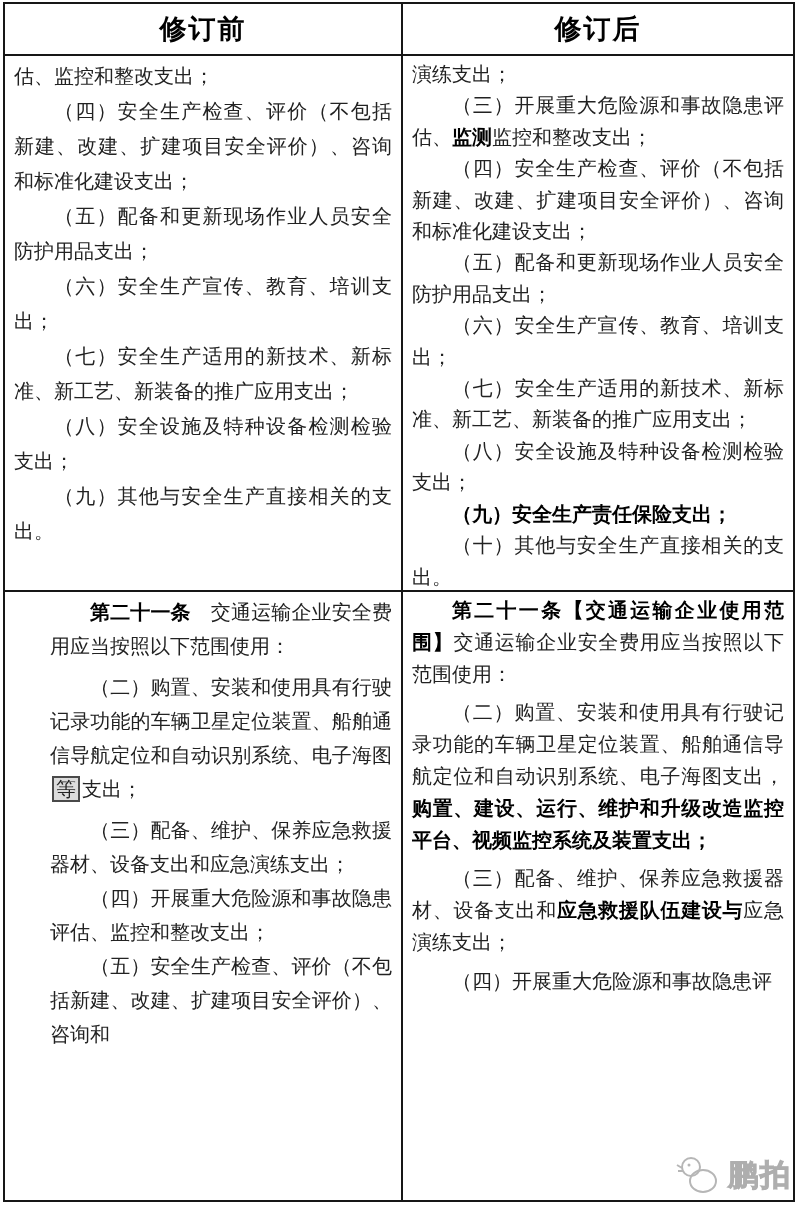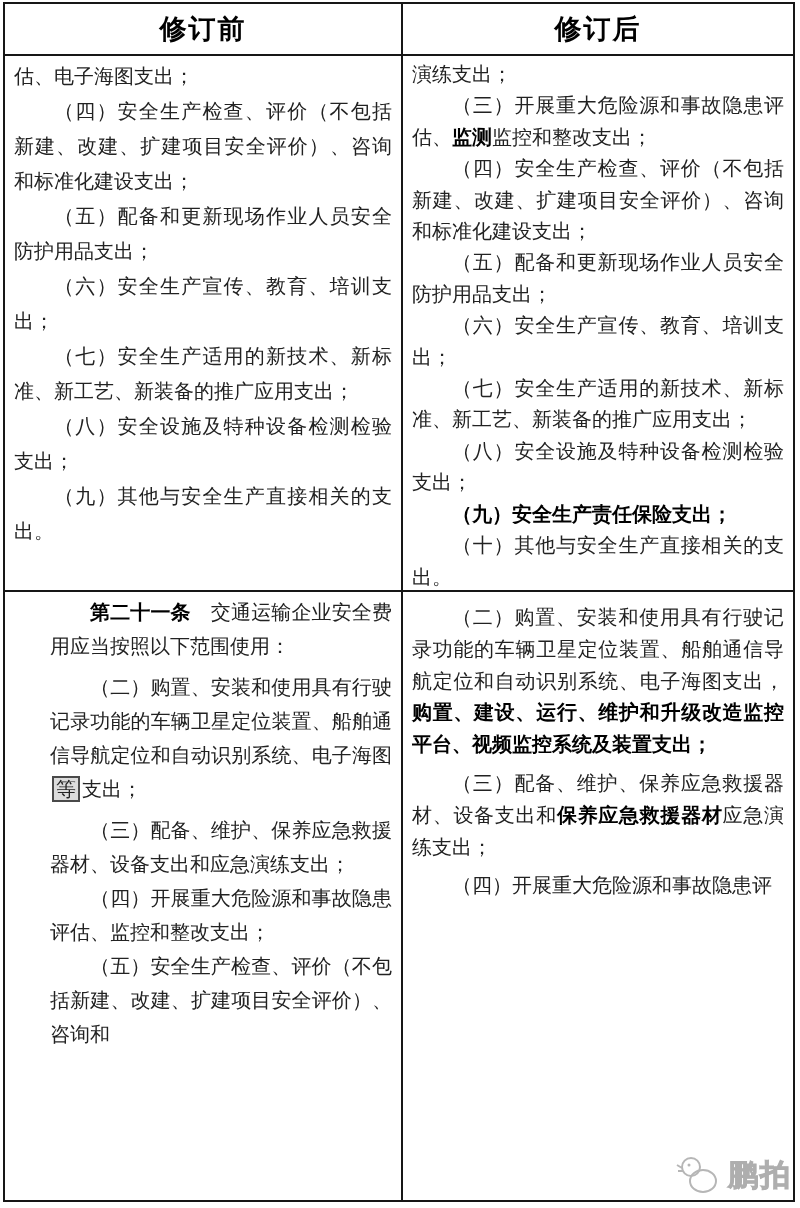--- a/index.html
+++ b/index.html
@@ -99,21 +99,21 @@
 <body>
 
 <div class="page">
   <div class="doc-table">
 
     <div class="cell col-left row-head head">修订前</div>
 
     <div class="cell row-head head">修订后</div>
 
     <div class="cell col-left row-one body-cell r1-left">
-        <p class="para"><span class="seg">估、电子海图支出；</span></p>
+        <p class="para"><span class="seg">估、监控和整改支出；</span></p>
         <p class="para indent"><span class="seg">（四）安全生产检查、评价（不包括新建、改建、扩建项目安全评价）、咨询和标准化建设支出；</span></p>
         <p class="para indent"><span class="seg">（五）配备和更新现场作业人员安全防护用品支出；</span></p>
         <p class="para indent"><span class="seg">（六）安全生产宣传、教育、培训支出；</span></p>
         <p class="para indent"><span class="seg">（七）安全生产适用的新技术、新标准、新工艺、新装备的推广应用支出；</span></p>
         <p class="para indent"><span class="seg">（八）安全设施及特种设备检测检验支出；</span></p>
         <p class="para indent"><span class="seg">（九）其他与安全生产直接相关的支出。</span></p>
       </div>
 
     <div class="cell row-one body-cell r1-right">
         <p class="para"><span class="seg">演练支出；</span></p>
@@ -129,22 +129,23 @@
 
     <div class="cell col-left body-cell r2-left">
         <p class="para indent"><span class="seg bold">第二十一条</span><span class="seg">　交通运输企业安全费用应当按照以下范围使用：</span></p>
         <p class="para indent space-before"><span class="seg">（二）购置、安装和使用具有行驶记录功能的车辆卫星定位装置、船舶通信导航定位和自动识别系统、电子海图</span><span class="seg boxed">等</span><span class="seg">支出；</span></p>
         <p class="para indent space-before"><span class="seg">（三）配备、维护、保养应急救援器材、设备支出和应急演练支出；</span></p>
         <p class="para indent"><span class="seg">（四）开展重大危险源和事故隐患评估、监控和整改支出；</span></p>
         <p class="para indent"><span class="seg">（五）安全生产检查、评价（不包括新建、改建、扩建项目安全评价）、咨询和</span></p>
       </div>
 
     <div class="cell body-cell r2-right">
+        <p class="para indent"><span class="seg bold">第二十一条【交通运输企业使用范围】</span><span class="seg">交通运输企业安全费用应当按照以下范围使用：</span></p>
         <p class="para indent space-before"><span class="seg">（二）购置、安装和使用具有行驶记录功能的车辆卫星定位装置、船舶通信导航定位和自动识别系统、电子海图支出，</span><span class="seg bold">购置、建设、运行、维护和升级改造监控平台、视频监控系统及装置支出；</span></p>
-        <p class="para indent space-before"><span class="seg">（三）配备、维护、保养应急救援器材、设备支出和</span><span class="seg bold">保养应急救援器材</span><span class="seg">应急演练支出；</span></p>
+        <p class="para indent space-before"><span class="seg">（三）配备、维护、保养应急救援器材、设备支出和</span><span class="seg bold">应急救援队伍建设与</span><span class="seg">应急演练支出；</span></p>
         <p class="para indent space-before"><span class="seg">（四）开展重大危险源和事故隐患评</span></p>
       </div>
   </div>
 
   <div class="watermark">
     <svg width="46" height="42" viewBox="0 0 46 42">
       <circle cx="15" cy="13" r="9" fill="none" stroke="#8a8a8a" stroke-width="2"></circle>
       <ellipse cx="27" cy="27" rx="13" ry="11" fill="none" stroke="#8a8a8a" stroke-width="2"></ellipse>
       <path d="M6 14 L1 11 M7 17 L2 17" stroke="#8a8a8a" stroke-width="2" fill="none"></path>
       <circle cx="13" cy="11" r="1.5" fill="#8a8a8a"></circle>

